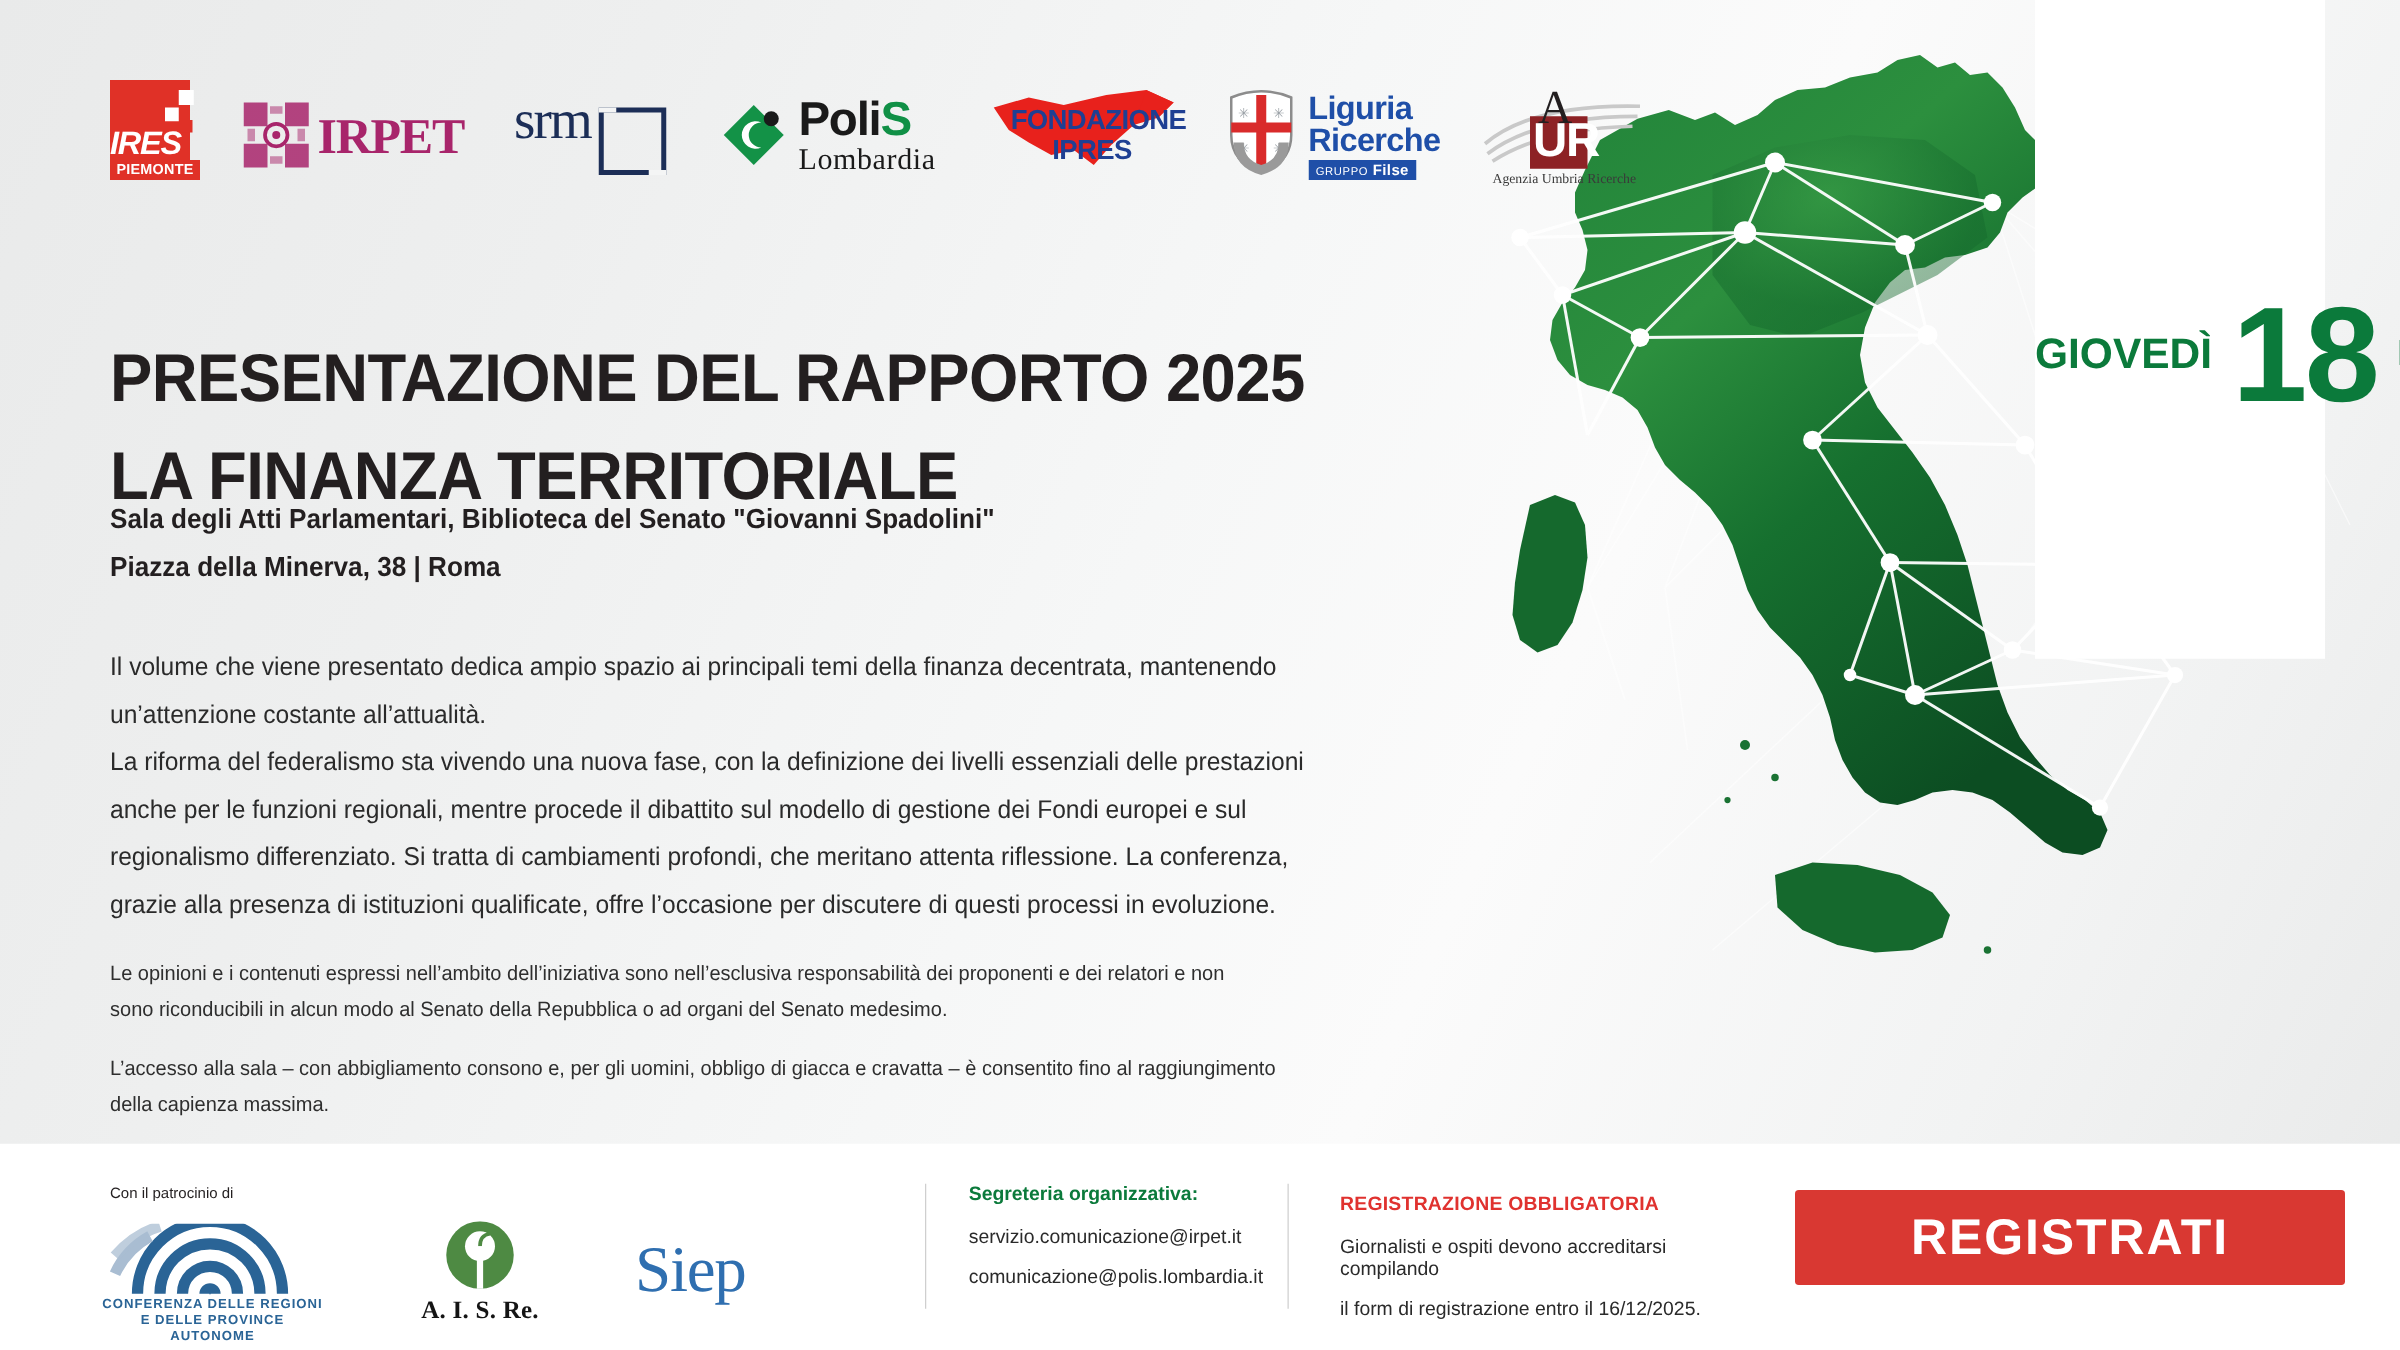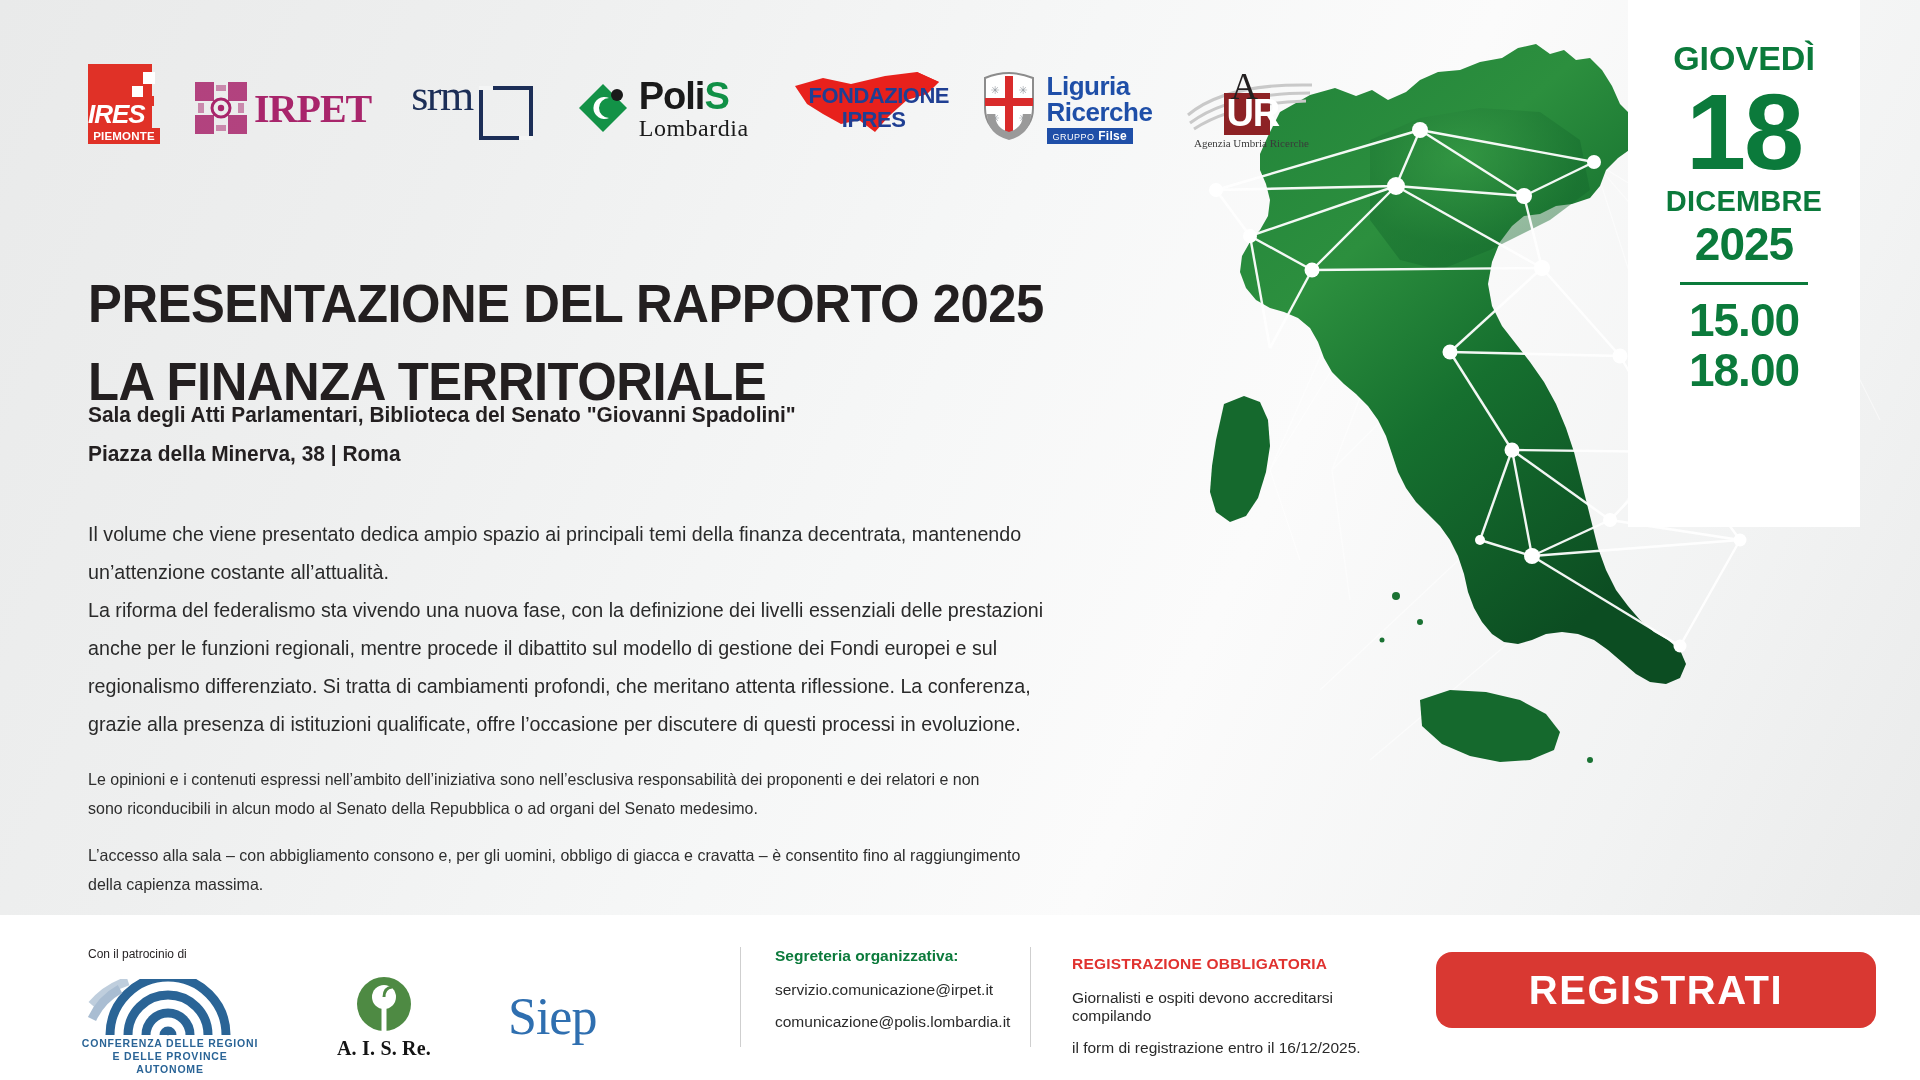--- a/index.html
+++ b/index.html
@@ -113,22 +113,22 @@
   .fineprint .l{display:block;white-space:nowrap;}
 
   
   .map-wrap{position:absolute;left:1120px;top:0px;width:800px;height:915px;}
   .map-wrap svg{position:absolute;left:0;top:0;}
 
   
   .date-card{
     position:absolute;left:1628px;top:0px;width:232px;height:527px;
     background:#ffffff;
-    display:flex;flex-direction:column;align-items:center;
-    padding-top:38px;box-sizing:border-box;
+    display:flex;flex-direction:row;align-items:center;
+    padding-top:38px;box-sizing:border-box;gap:16px;
   }
   .d-weekday{color:#0b7a3b;font-size:34px;font-weight:bold;letter-spacing:0px;line-height:40px;}
   .d-day{color:#0b7a3b;font-size:108px;font-weight:bold;line-height:104px;letter-spacing:-2px;margin-top:2px;}
   .d-month{color:#0b7a3b;font-size:29px;font-weight:bold;line-height:34px;letter-spacing:.2px;}
   .d-year{color:#0b7a3b;font-size:46px;font-weight:bold;line-height:52px;letter-spacing:-1px;}
   .d-rule{width:128px;height:3px;background:#0b7a3b;margin:12px 0 10px 0;}
   .d-time{color:#0b7a3b;font-size:46px;font-weight:bold;line-height:50px;letter-spacing:-1px;}
 
   
   .footer{
@@ -154,21 +154,21 @@
   .seg-col{position:absolute;left:775px;top:32px;width:260px;}
   .seg-title{color:#0b7a3b;font-weight:bold;font-size:15.5px;margin-bottom:16px;}
   .seg-line{color:#2a2a2a;font-size:15.5px;margin-bottom:14px;}
 
   .reg-col{position:absolute;left:1072px;top:40px;width:340px;}
   .reg-title{color:#e0322f;font-weight:bold;font-size:15.5px;letter-spacing:.2px;margin-bottom:16px;}
   .reg-line{color:#2a2a2a;font-size:15.5px;margin-bottom:14px;}
 
   .reg-btn{
     position:absolute;left:1436px;top:952px;width:440px;height:76px;
-    background:#d93832;border-radius:16px;border:none;cursor:pointer;
+    background:#d93832;border-radius:3px;border:none;cursor:pointer;
     color:#ffffff;font-size:40px;font-weight:bold;letter-spacing:1.5px;
     font-family:"Liberation Sans", sans-serif;
   }
 </style>
 </head>
 <body>
 
 <div class="poster">
 
   <div class="main-area">

